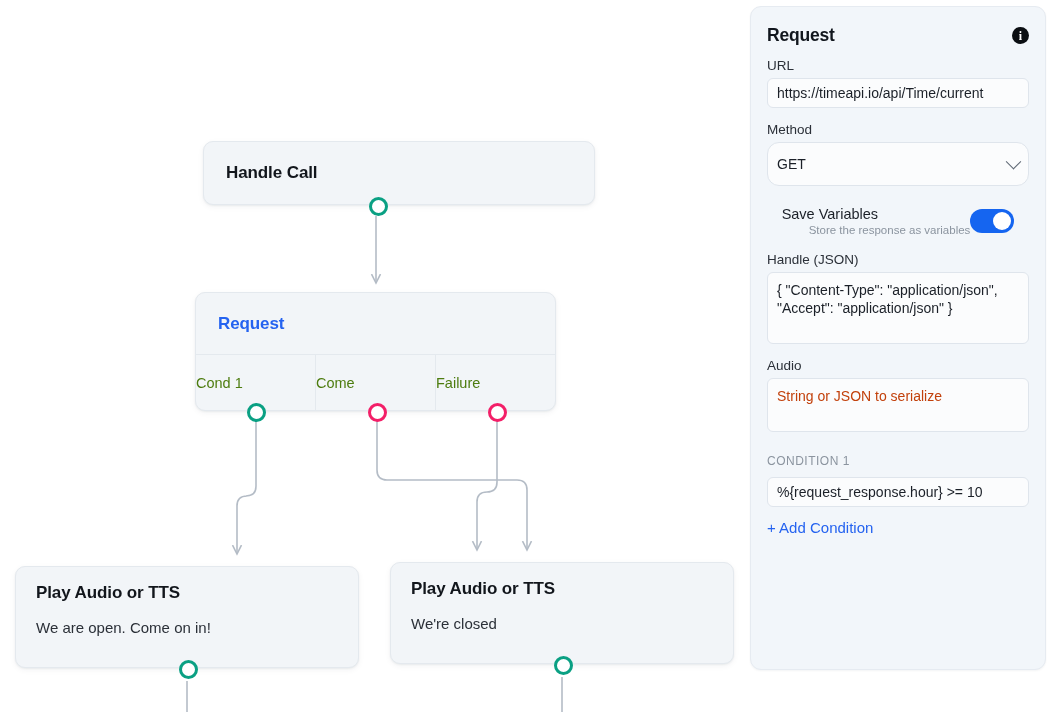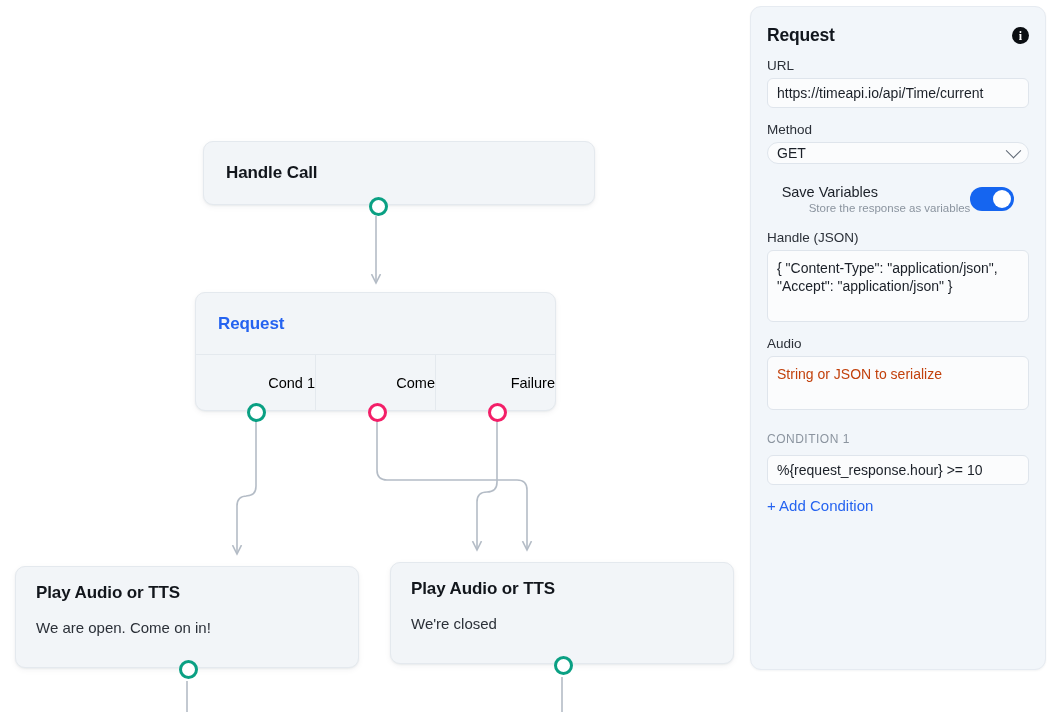--- a/index.html
+++ b/index.html
@@ -74,23 +74,23 @@
   }
   #node-request .req-ports {
     flex: 1;
     display: flex;
     border-top: 1px solid #e4e9ee;
   }
   .req-port-cell {
     flex: 1 1 0;
     display: flex;
     align-items: center;
-    justify-content: flex-end;
+    justify-content: flex-start;
     font-size: 14.5px;
-    color: #000000;
+    color: #4d7c0f;
     border-right: 1px solid #e4e9ee;
     box-sizing: border-box;
   }
   .req-port-cell:last-child { border-right: none; }
 
   
   #node-tts-open {
     left: 15px; top: 566px;
     width: 344px; height: 102px;
     padding: 16px 20px 0 20px;
@@ -167,21 +167,21 @@
     font-size: 14px;
     color: #1b2028;
     font-family: "Liberation Sans", sans-serif;
     display: flex;
     align-items: center;
     overflow: hidden;
     white-space: nowrap;
   }
   .select-input {
     width: 100%;
-    height: 22px;
+    height: 44px;
     background: #fbfcfd;
     border: 1px solid #dfe5ec;
     border-radius: 12px;
     box-sizing: border-box;
     padding: 0 9px;
     font-size: 14px;
     color: #1b2028;
     display: flex;
     align-items: center;
     justify-content: space-between;

